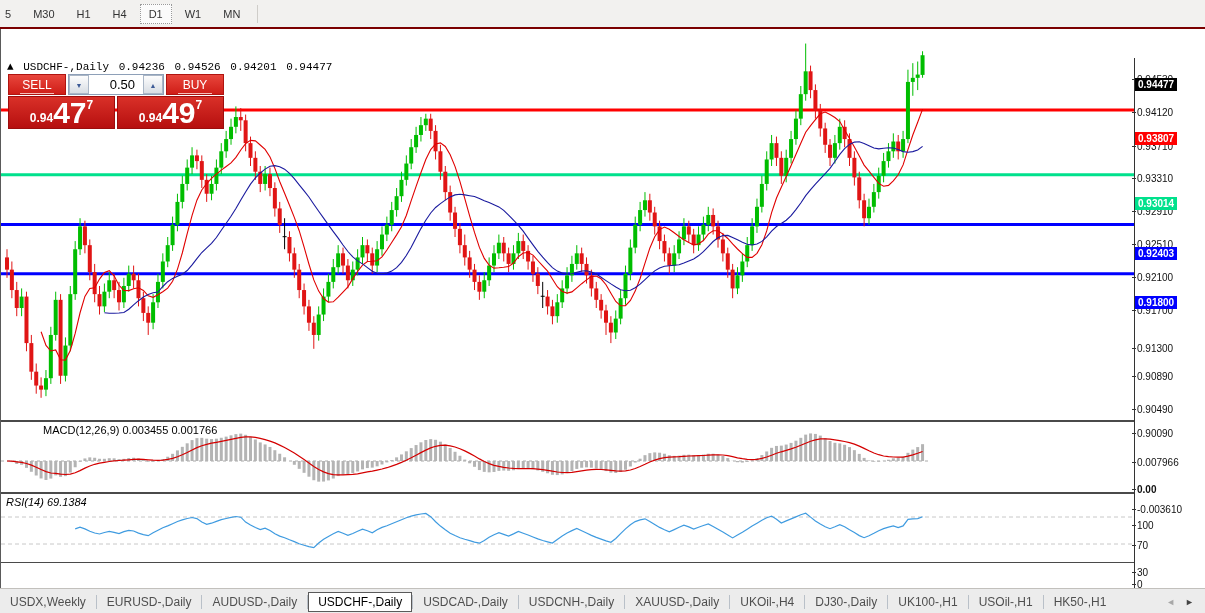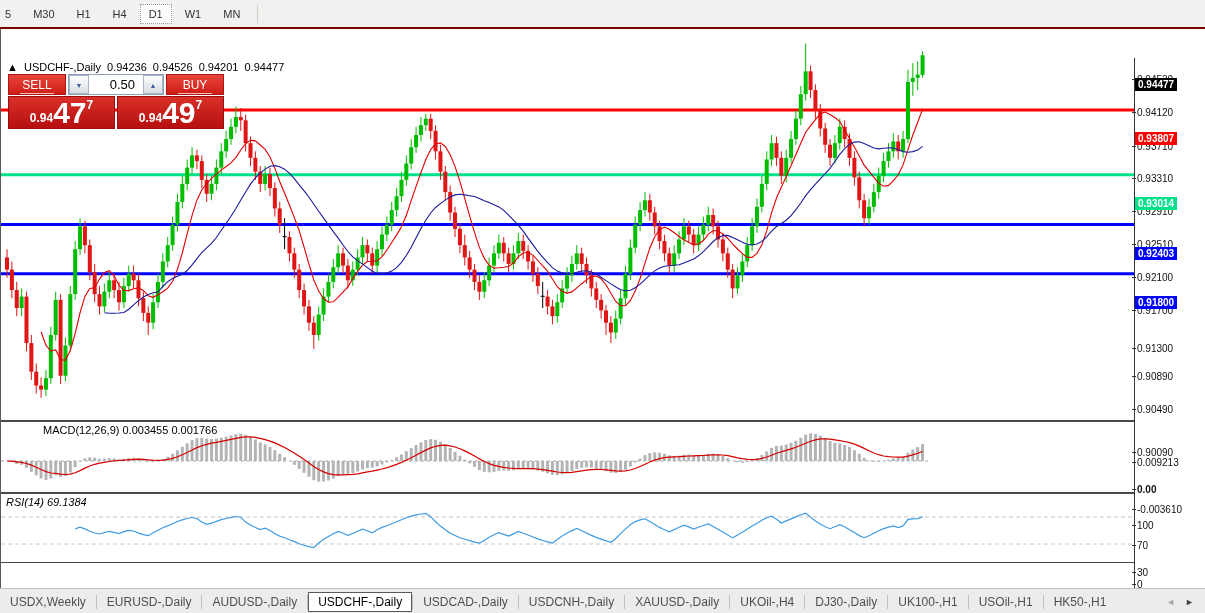--- a/index.html
+++ b/index.html
@@ -13,21 +13,21 @@
   
   #win-top{position:absolute;left:0;top:27px;width:1205px;height:2px;background:#7b0000;}
   #chart-window{position:absolute;left:0;top:29px;width:1205px;height:559px;background:#fff;border-left:1px solid #5a5a5a;}
   #price-pane,#macd-pane,#rsi-pane{position:absolute;left:0;background:#fff;}
   .pane-sep{position:absolute;left:0;width:1205px;background:#4a4a4a;}
   #axis-col{position:absolute;left:1133px;top:29px;width:72px;height:533px;background:#fff;border-left:1px solid #333;}
   .ax-tick{position:absolute;left:2px;font-size:10px;color:#111;white-space:nowrap;line-height:12px;}
   .ax-tick::before{content:"";position:absolute;left:-5px;top:5px;width:4px;height:1px;background:#333;}
   .ax-badge{position:absolute;left:0px;font-size:10px;font-weight:bold;color:#fff;line-height:13px;padding:0 3px;white-space:nowrap;}
   
-  #chart-title{position:absolute;left:6px;top:32px;font-size:11px;color:#000;z-index:5;}
+  #chart-title{position:absolute;left:6px;top:32px;font-size:11px;color:#000;z-index:5;font-family:Liberation Mono, monospace;}
   #chart-title span{margin-right:3px;}
   
   #trade-panel{position:absolute;left:7px;top:45px;z-index:6;width:216px;}
   #tp-row1{display:flex;height:21px;}
   .tp-btn{background:linear-gradient(#e8463c,#cf1d17);color:#fff;font-size:12px;text-align:center;line-height:20px;flex:1;border:1px solid #b01410;}
   .tp-btn .ul{display:block;margin:-6px auto 0;width:34px;border-bottom:1px solid #f6bdb9;height:4px;}
   #tp-spin{display:flex;border:1px solid #8ea0b8;background:#fff;}
   .spin-btn{width:18px;background:linear-gradient(#fdfdfd,#d8dde4);border:1px solid #aab6c6;color:#3c5a96;font-size:7px;line-height:19px;text-align:center;}
   #tp-vol{width:44px;border:none;outline:none;font-size:13px;text-align:right;padding-right:8px;font-family:"Liberation Sans",sans-serif;}
   #tp-row2{display:flex;height:33px;margin-top:1px;}
@@ -704,22 +704,22 @@
         <div class="ax-tick" style="top: 49.3714px;">0.94120</div>
         <div class="ax-tick" style="top: 82.8356px;">0.93710</div>
         <div class="ax-tick" style="top: 115.484px;">0.93310</div>
         <div class="ax-tick" style="top: 148.132px;">0.92910</div>
         <div class="ax-tick" style="top: 180.78px;">0.92510</div>
         <div class="ax-tick" style="top: 214.244px;">0.92100</div>
         <div class="ax-tick" style="top: 246.892px;">0.91700</div>
         <div class="ax-tick" style="top: 285px;">0.91300</div>
         <div class="ax-tick" style="top: 313.004px;">0.90890</div>
         <div class="ax-tick" style="top: 345.652px;">0.90490</div>
-        <div class="ax-tick" style="top: 389px;">0.90090</div>
-        <div class="ax-tick" style="top: 398.502px;">0.009213</div>
+        <div class="ax-tick" style="top: 370px;">0.90090</div>
+        <div class="ax-tick" style="top: 398.502px;">0.007966</div>
         <div class="ax-tick" style="top: 426px; font-weight: bold;">0.00</div>
         <div class="ax-tick" style="top: 446.205px;">-0.003610</div>
         <div class="ax-tick" style="top: 461.75px;">100</div>
         <div class="ax-tick" style="top: 482px;">70</div>
         <div class="ax-tick" style="top: 509px; text-align: center;">30</div>
         <div class="ax-tick" style="top: 521px;">0</div>
         <div class="ax-badge" style="top: 74.4185px; background: rgb(255, 0, 0);">0.93807</div>
         <div class="ax-badge" style="top: 139.143px; background: rgb(0, 225, 140);">0.93014</div>
         <div class="ax-badge" style="top: 189.013px; background: rgb(0, 0, 255);">0.92403</div>
         <div class="ax-badge" style="top: 238.23px; background: rgb(0, 0, 255);">0.91800</div>

